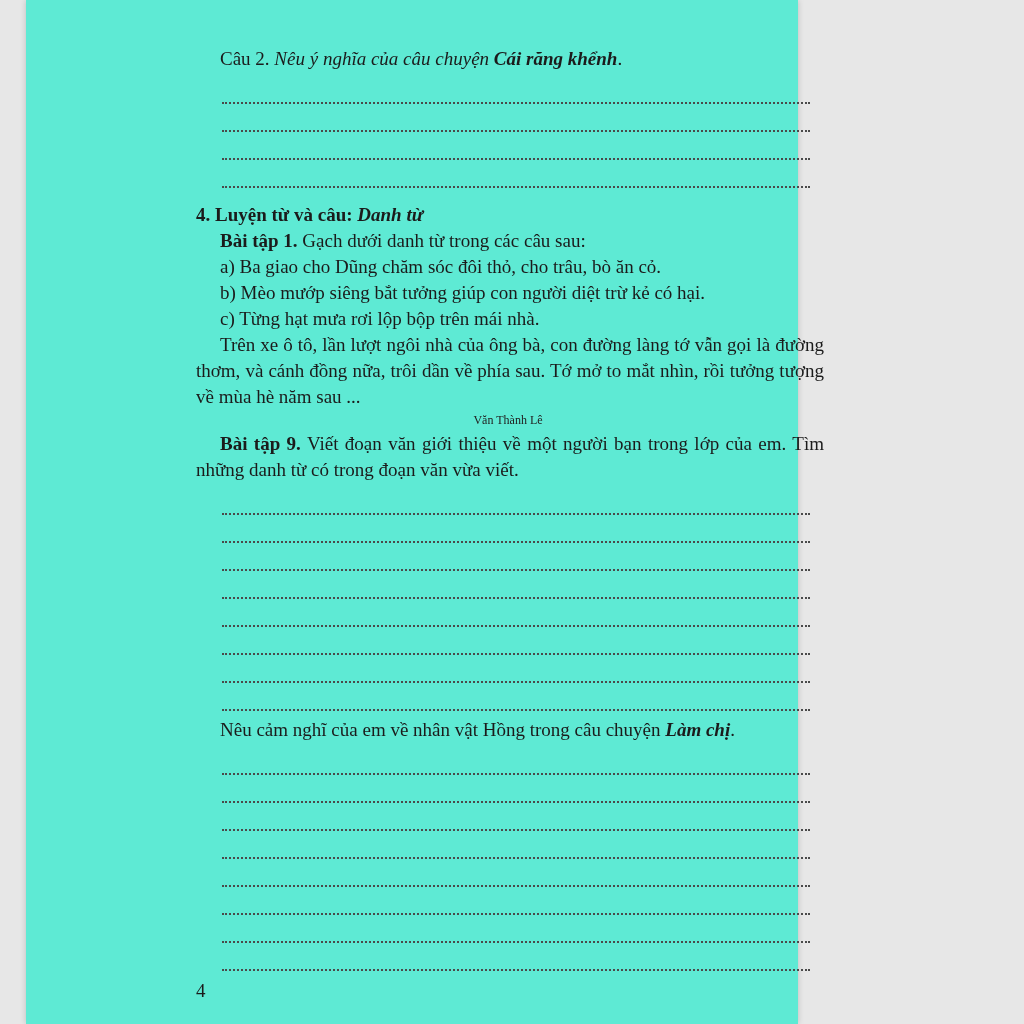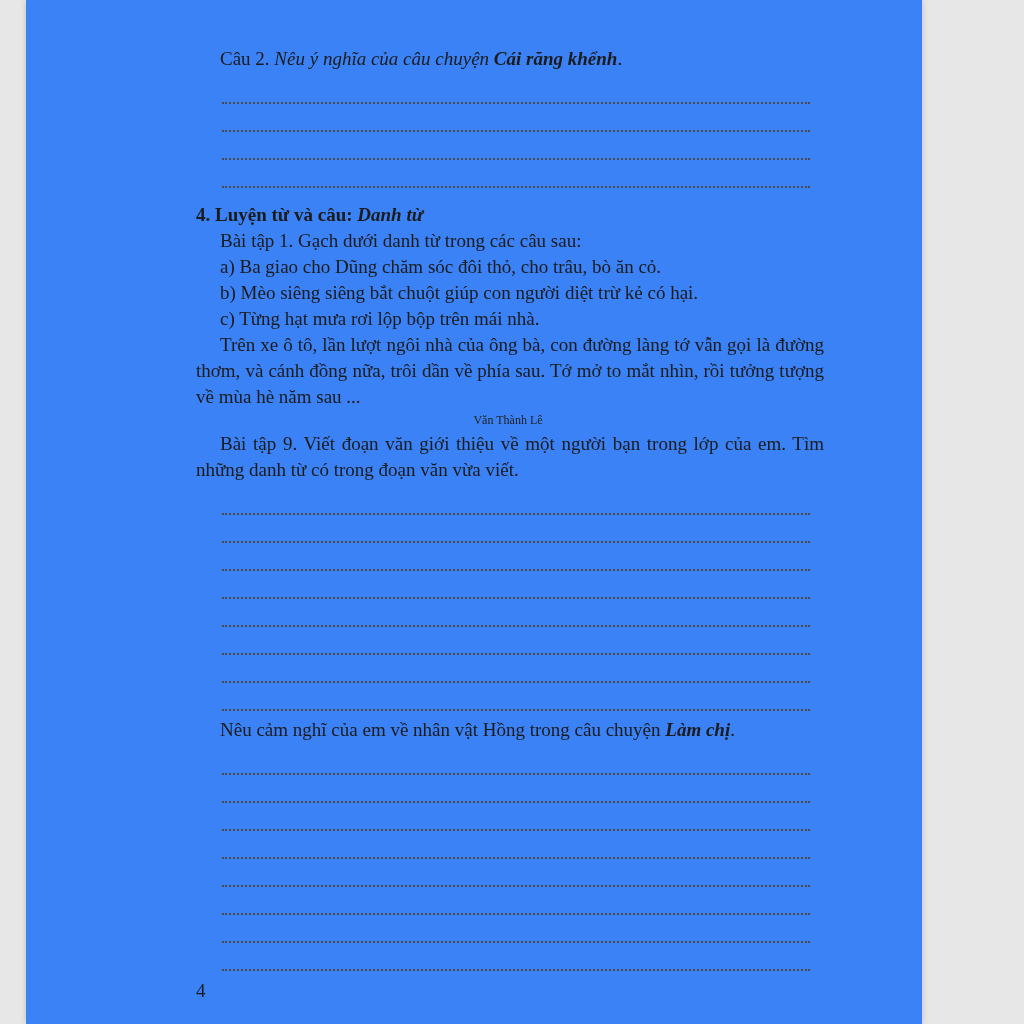--- a/index.html
+++ b/index.html
@@ -8,44 +8,44 @@
     height: 1024px;
     background: #e7e7e7;
     overflow: hidden;
     position: relative;
     font-family: "Liberation Serif", "DejaVu Serif", serif;
   }
   .page {
     position: absolute;
     left: 26px;
     top: 0;
-    width: 896px;
+    width: 772px;
     height: 1024px;
-    background: #3b82f6;
+    background: #5eead4;
     box-shadow: 0 0 6px rgba(0,0,0,0.18);
   }
   .content {
     position: absolute;
     left: 170px;
     top: 46px;
     width: 628px;
     color: #1b1b1b;
     font-size: 19px;
     line-height: 26px;
   }
   p { margin: 0; }
   .indent { padding-left: 24px; }
   .para {
     text-align: justify;
     text-indent: 24px;
   }
   .heading { font-weight: bold; margin-top: 14px; }
   .it { font-style: italic; }
   .bi { font-weight: bold; font-style: italic; }
-  b { font-weight: normal; }
+  b { font-weight: bold; }
   .dots { margin: 4px 14px 6px 26px; }
   .dotline {
     height: 26px;
     border-bottom: 2px dotted #4a4a4a;
   }
   .author {
     text-align: center;
     font-size: 12px;
     line-height: 21px;
     padding-right: 4px;
@@ -77,21 +77,21 @@
       </div>
 
     <p class="heading">
       <span>4. Luyện từ và câu: </span><span class="bi">Danh từ</span>
     </p>
 
     <p class="indent">
       <b>Bài tập 1.</b><span> Gạch dưới danh từ trong các câu sau:</span>
     </p>
     <p class="indent">a) Ba giao cho Dũng chăm sóc đôi thỏ, cho trâu, bò ăn cỏ.</p>
-    <p class="indent">b) Mèo siêng siêng bắt chuột giúp con người diệt trừ kẻ có hại.</p>
+    <p class="indent">b) Mèo mướp siêng bắt tưởng giúp con người diệt trừ kẻ có hại.</p>
     <p class="indent">c) Từng hạt mưa rơi lộp bộp trên mái nhà.</p>
 
     <p class="para">Trên xe ô tô, lần lượt ngôi nhà của ông bà, con đường làng tớ vẫn gọi là đường thơm, và cánh đồng nữa, trôi dần về phía sau. Tớ mở to mắt nhìn, rồi tưởng tượng về mùa hè năm sau ...</p>
     <div class="author">Văn Thành Lê</div>
 
     <p class="para">
       <b>Bài tập 9.</b><span> Viết đoạn văn giới thiệu về một người bạn trong lớp của em. Tìm những danh từ có trong đoạn văn vừa viết.</span>
     </p>
 
     <div class="dots">

